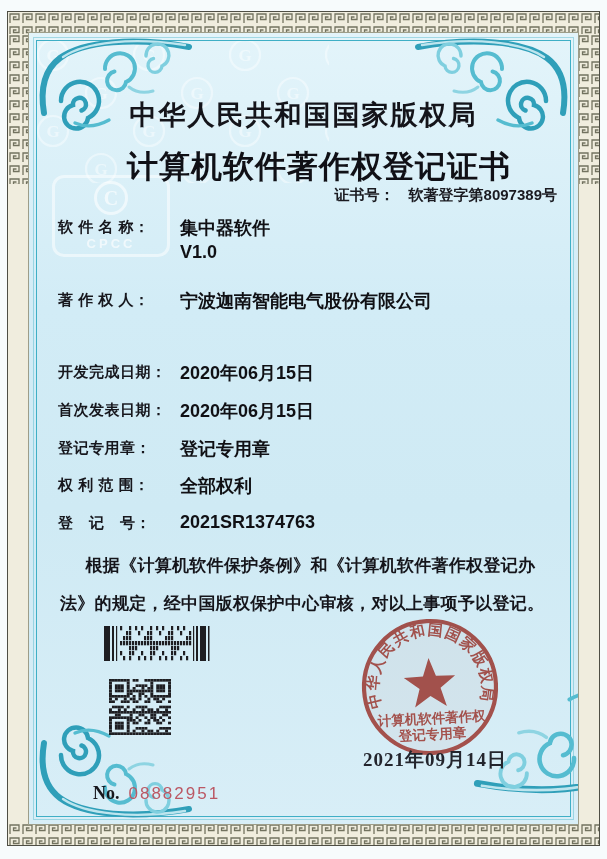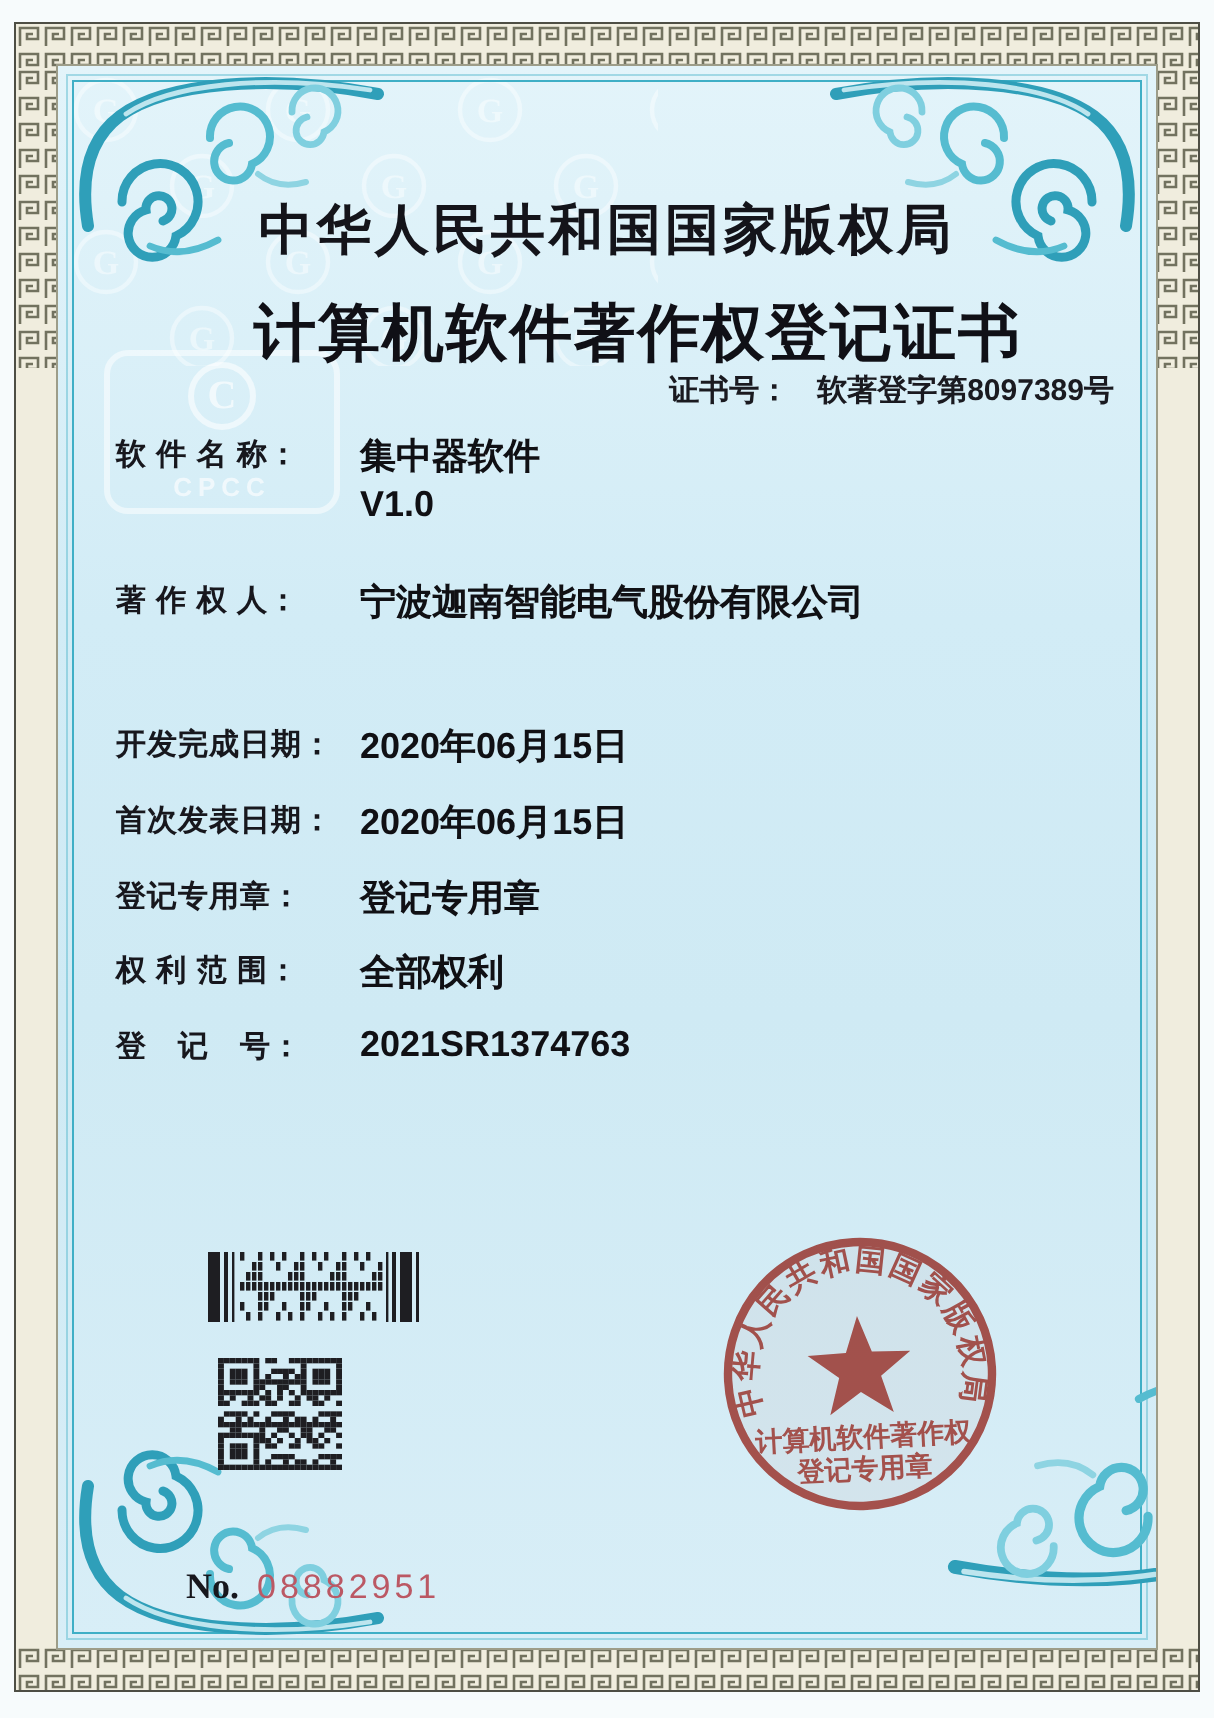--- a/index.html
+++ b/index.html
@@ -167,20 +167,21 @@
     </div>
     <div class="row" style="top:443px">
       <span class="lab">权 利 范 围：</span>
       <span class="val">全部权利</span>
     </div>
     <div class="row" style="top:481px">
       <span class="lab">登　记　号：</span>
       <span class="val">2021SR1374763</span>
     </div>
 
+    <div class="statement">根据《计算机软件保护条例》和《计算机软件著作权登记办法》的规定，经中国版权保护中心审核，对以上事项予以登记。</div>
 
     <svg id="barcode-svg" class="barcode" viewBox="0 0 110 35" preserveAspectRatio="none">
         <rect x="0" y="0" width="6" height="35" fill="#1e1e22"></rect>
         <rect x="8" y="0" width="2" height="35" fill="#1e1e22"></rect>
         <rect x="12" y="0" width="1.2" height="35" fill="#1e1e22"></rect>
         <rect x="16" y="0" width="2.2" height="4.3" fill="#1e1e22"></rect>
         <rect x="25" y="0" width="2.2" height="4.3" fill="#1e1e22"></rect>
         <rect x="31" y="0" width="2.2" height="4.3" fill="#1e1e22"></rect>
         <rect x="37" y="0" width="2.2" height="4.3" fill="#1e1e22"></rect>
         <rect x="46" y="0" width="2.2" height="4.3" fill="#1e1e22"></rect>
@@ -528,15 +529,16 @@
       </defs>
       <circle cx="75" cy="75" r="66" fill="rgba(205,75,62,0.05)" stroke="#bf4a41" stroke-width="4.2"></circle>
       <polygon points="75,46 81.5,64.1 100.7,64.7 85.5,76.4 90.9,94.8 75,84 59.1,94.8 64.5,76.4 49.3,64.7 68.5,64.1" fill="#bf4a41"></polygon>
       <text font-size="15" font-weight="bold" fill="#bf4a41" letter-spacing="1.5" font-family="Liberation Serif,serif">
         <textPath href="#sealArc" startOffset="50%" text-anchor="middle">中华人民共和国国家版权局</textPath>
       </text>
       <text x="75" y="111" text-anchor="middle" font-size="13.5" font-weight="bold" fill="#bf4a41">计算机软件著作权</text>
       <text x="75" y="127" text-anchor="middle" font-size="13.5" font-weight="bold" fill="#bf4a41">登记专用章</text>
     </svg>
 
+    <div class="date">2021年09月14日</div>
 
   </div>
 </div>
 
 </body></html>

